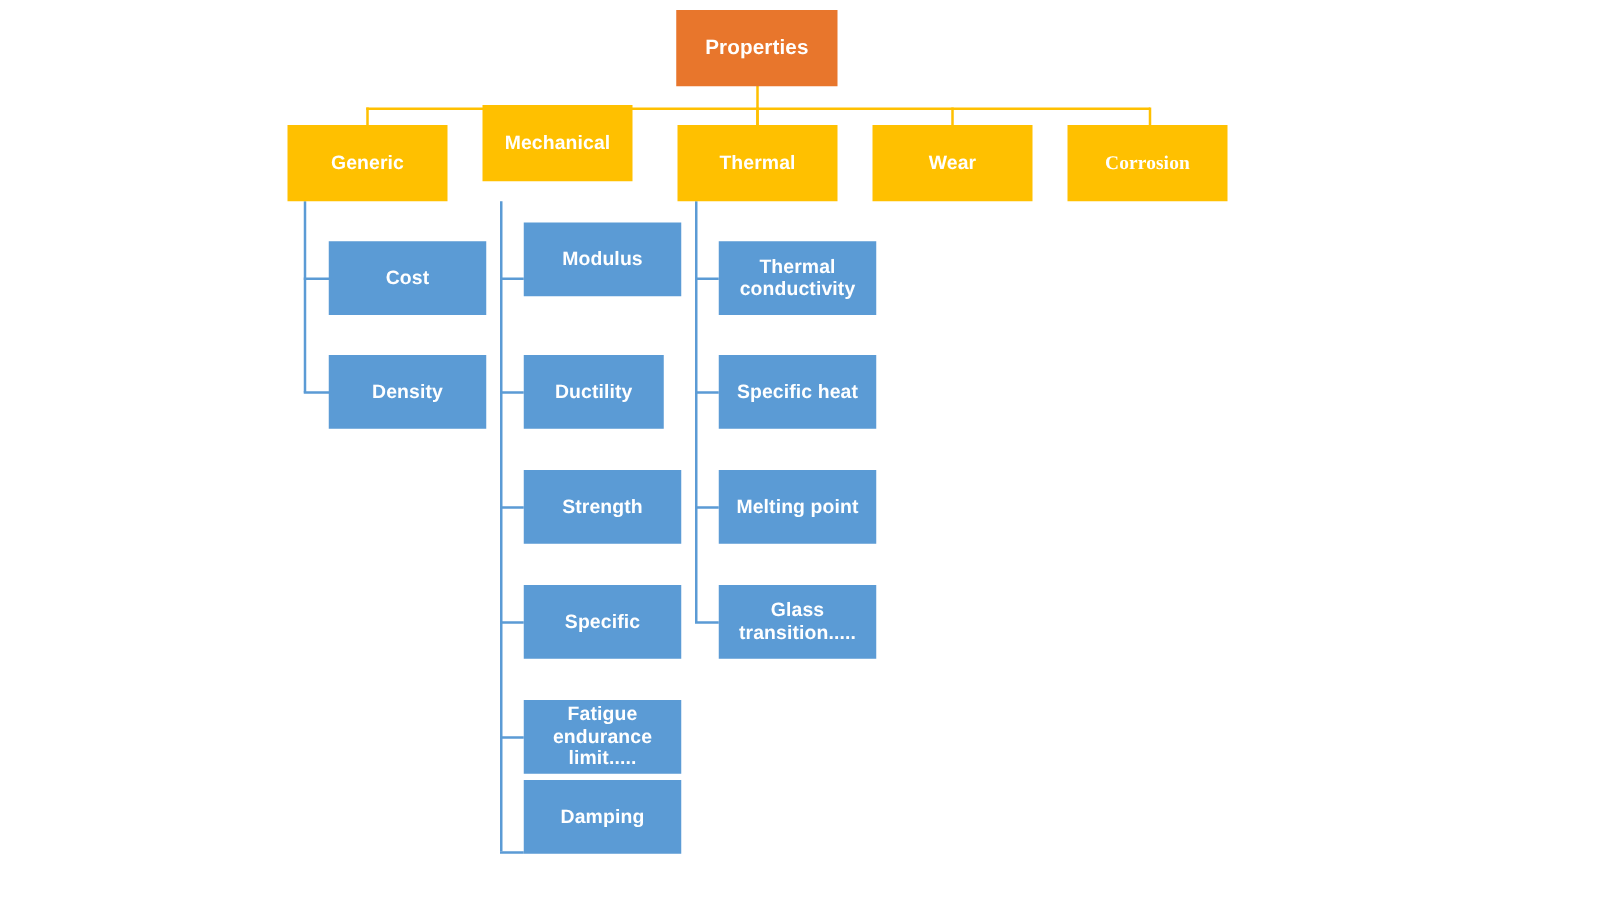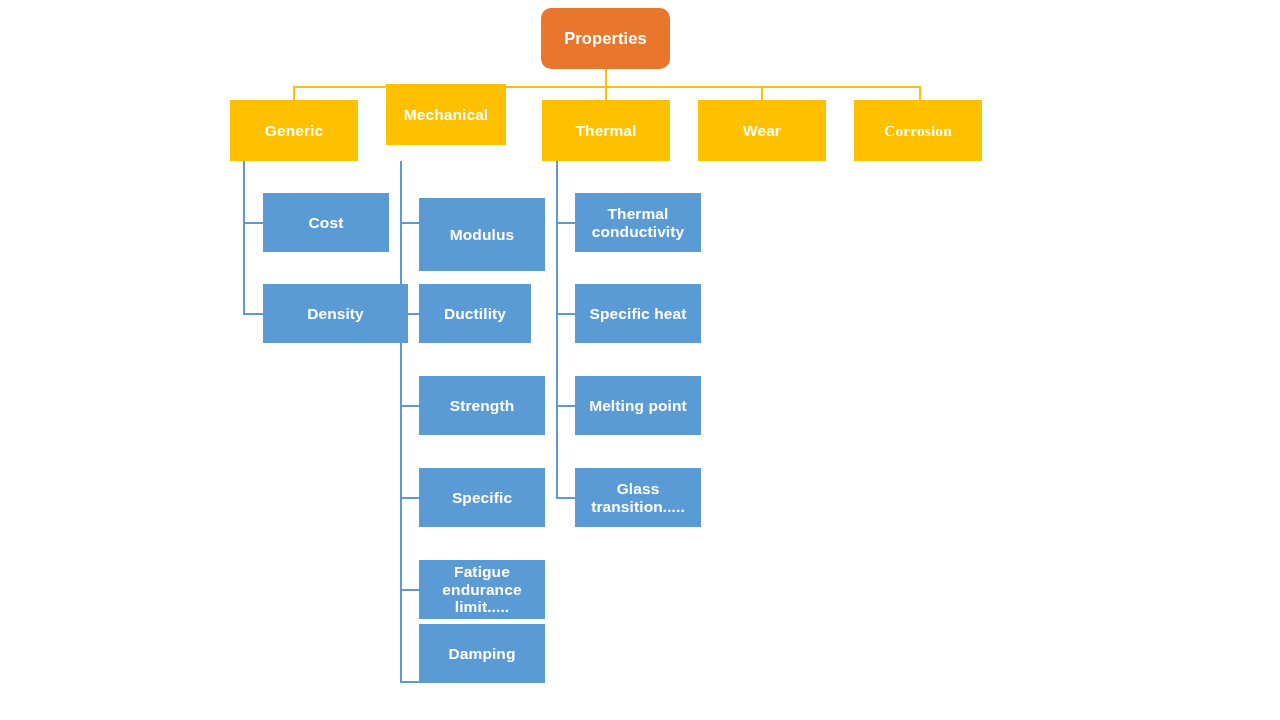--- a/index.html
+++ b/index.html
@@ -90,32 +90,32 @@
   <div class="conn conn-h-blue" style="left:400px; top:497px; width:19px;"></div>
   <div class="conn conn-h-blue" style="left:400px; top:589px; width:19px;"></div>
   <div class="conn conn-h-blue" style="left:400px; top:681px; width:19px;"></div>
 
   <div class="conn conn-v-blue" style="left:556px; top:161px; height:337px;"></div>
   <div class="conn conn-h-blue" style="left:556px; top:222px; width:19px;"></div>
   <div class="conn conn-h-blue" style="left:556px; top:313px; width:19px;"></div>
   <div class="conn conn-h-blue" style="left:556px; top:405px; width:19px;"></div>
   <div class="conn conn-h-blue" style="left:556px; top:497px; width:19px;"></div>
 
-  <div class="node node-root" style="left:541px; top:8px; width:129px; height:61px;border-radius:10px;">Properties</div>
+  <div class="node node-root" style="left:541px; top:8px; width:129px; height:61px;">Properties</div>
 
   <div class="node node-cat" style="left:230px; top:100px; width:128px; height:61px;">Generic</div>
   <div class="node node-cat" style="left:386px; top:84px; width:120px; height:61px;">Mechanical</div>
   <div class="node node-cat" style="left:542px; top:100px; width:128px; height:61px;">Thermal</div>
   <div class="node node-cat" style="left:698px; top:100px; width:128px; height:61px;">Wear</div>
   <div class="node node-cat" style="left:854px; top:100px; width:128px; height:61px;font-family:Liberation Serif, serif;">Corrosion</div>
 
   <div class="node node-leaf" style="left:263px; top:193px; width:126px; height:59px;">Cost</div>
-  <div class="node node-leaf" style="left:263px; top:284px; width:145px; height:59px;">Density</div>
+  <div class="node node-leaf" style="left:263px; top:284px; width:126px; height:59px;">Density</div>
 
-  <div class="node node-leaf" style="left:419px; top:198px; width:126px; height:73px;">Modulus</div>
+  <div class="node node-leaf" style="left:419px; top:178px; width:126px; height:59px;">Modulus</div>
   <div class="node node-leaf" style="left:419px; top:284px; width:112px; height:59px;">Ductility</div>
   <div class="node node-leaf" style="left:419px; top:376px; width:126px; height:59px;">Strength</div>
   <div class="node node-leaf" style="left:419px; top:468px; width:126px; height:59px;">Specific</div>
   <div class="node node-leaf" style="left:419px; top:560px; width:126px; height:59px;">Fatigue endurance limit.....</div>
   <div class="node node-leaf" style="left:419px; top:624px; width:126px; height:59px;">Damping</div>
 
   <div class="node node-leaf" style="left:575px; top:193px; width:126px; height:59px;">Thermal conductivity</div>
   <div class="node node-leaf" style="left:575px; top:284px; width:126px; height:59px;">Specific heat</div>
   <div class="node node-leaf" style="left:575px; top:376px; width:126px; height:59px;">Melting point</div>
   <div class="node node-leaf" style="left:575px; top:468px; width:126px; height:59px;">Glass transition.....</div>

